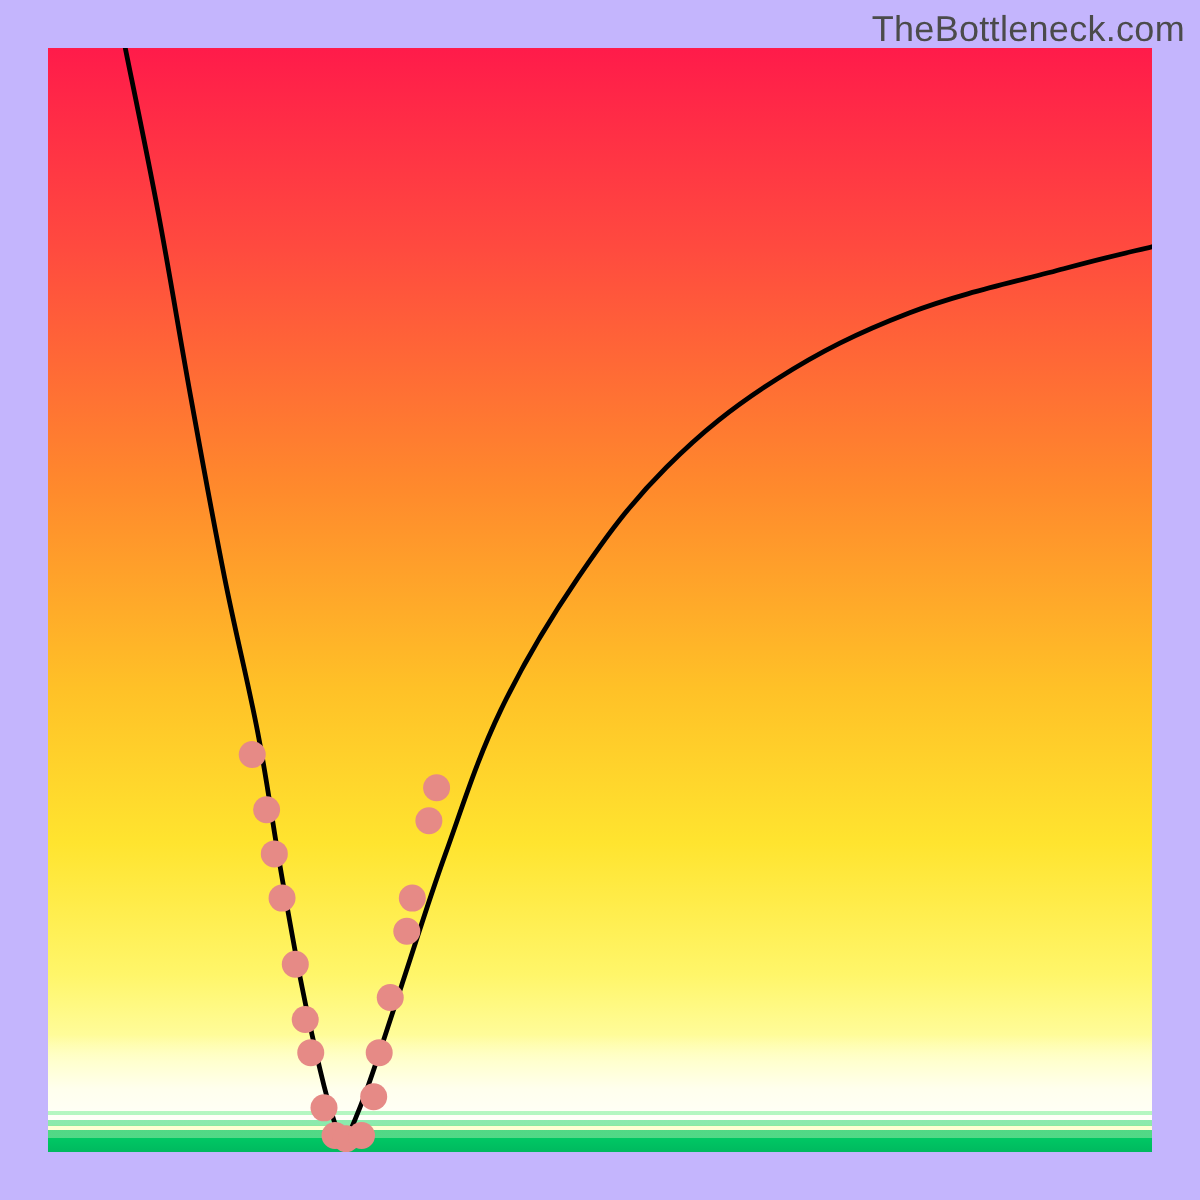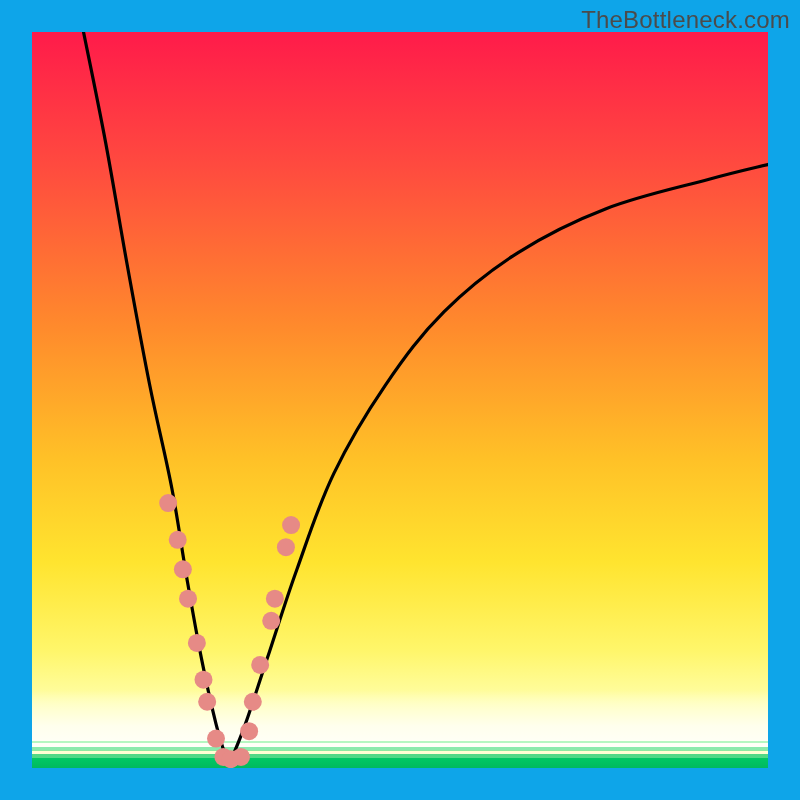--- a/index.html
+++ b/index.html
@@ -10,21 +10,21 @@
     overflow: hidden;
     background: #000;
     font-family: Arial, Helvetica, sans-serif;
   }
   .frame {
     position: absolute;
     left: 0;
     top: 0;
     width: 800px;
     height: 800px;
-    background: #0ea5e9;
+    background: #c4b5fd;
   }
   .plot {
     position: absolute;
     left: 32px;
     top: 32px;
     width: 736px;
     height: 736px;
     
     background: linear-gradient(
       to bottom,

